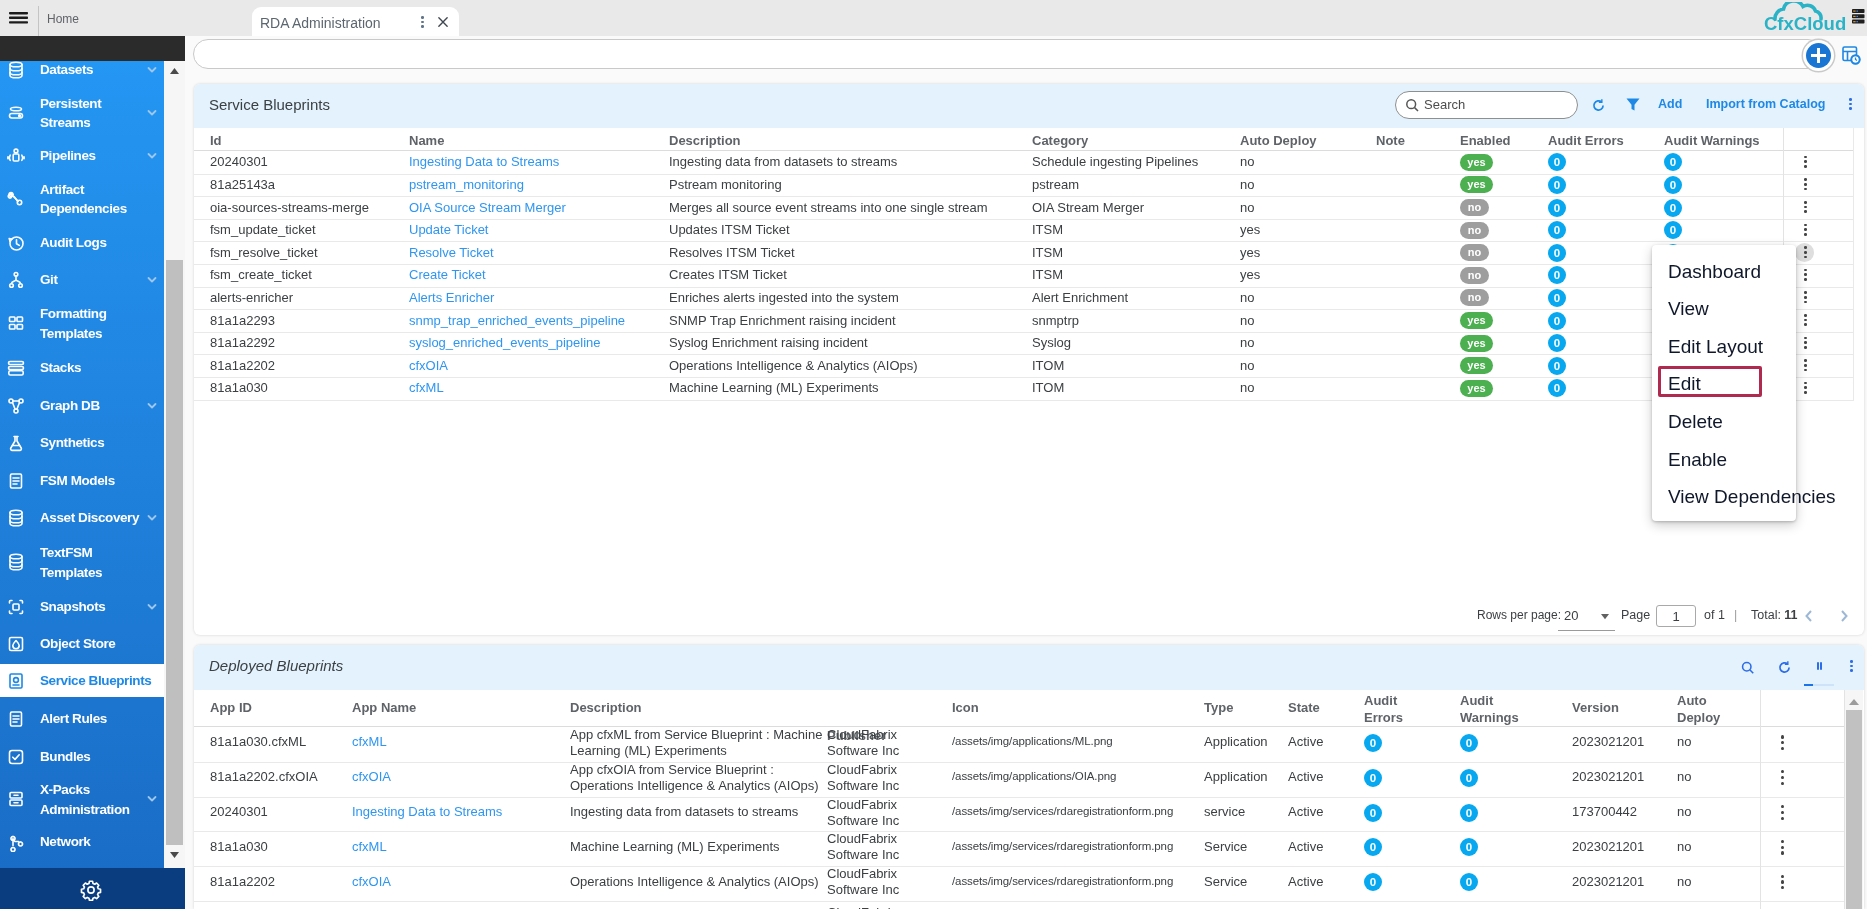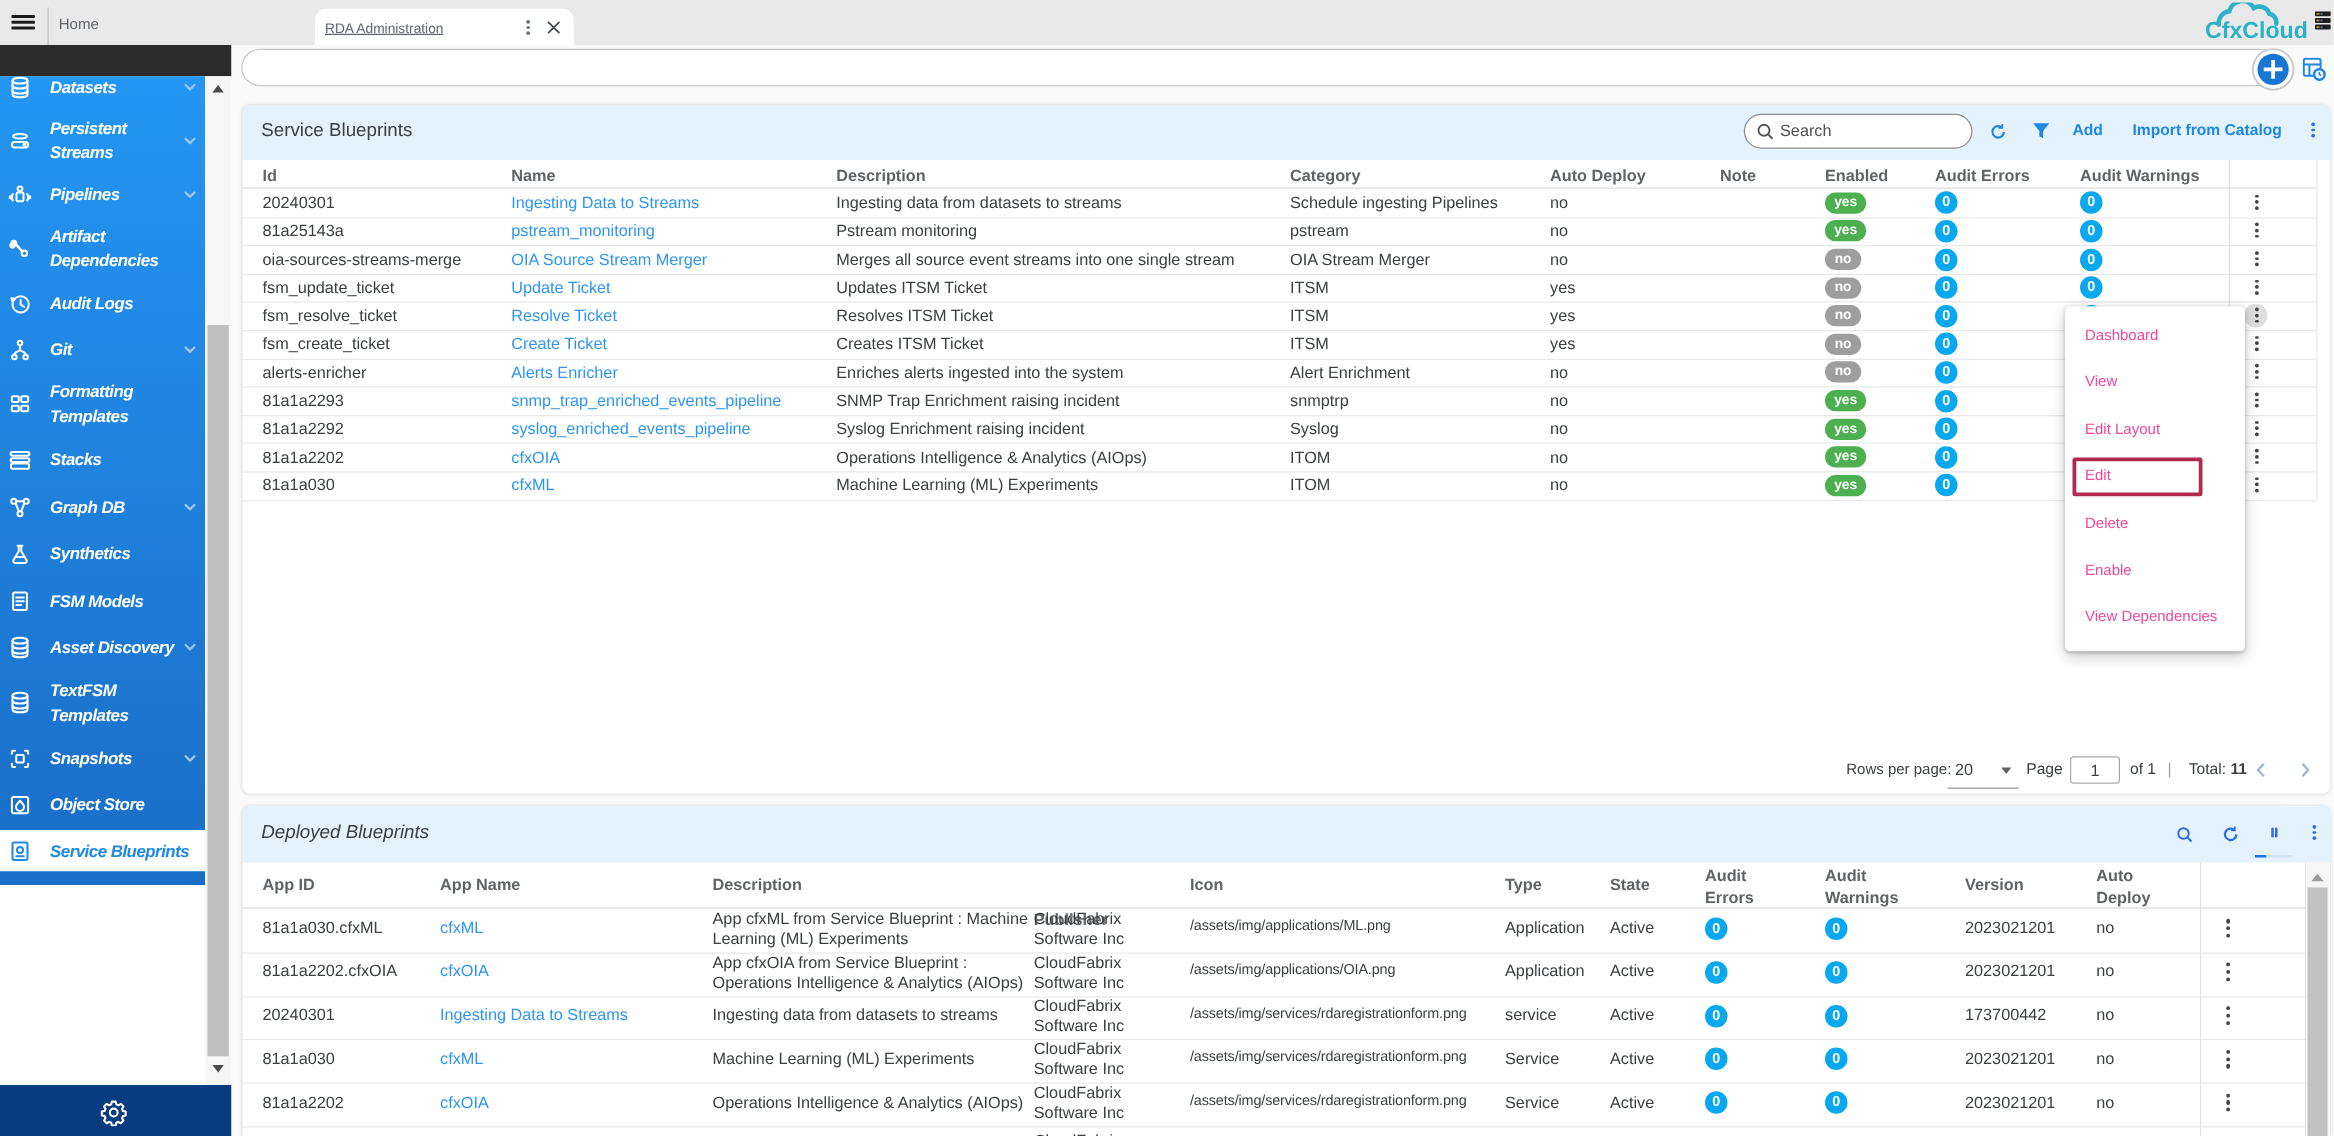--- a/index.html
+++ b/index.html
@@ -3,23 +3,23 @@
 <meta charset="utf-8">
 <style>
 * { margin:0; padding:0; box-sizing:border-box; }
 html,body { width:1867px; height:909px; overflow:hidden; }
 body { font-family:"Liberation Sans", sans-serif; background:#fff; }
 #app { position:absolute; left:0; top:0; width:1867px; height:909px; background:#fff; }
 #topbar { position:absolute; left:0; top:0; width:1867px; height:36px; background:#e9e9e9; }
 #vline1 { position:absolute; left:38px; top:6px; width:1px; height:30px; background:#c4c4c4; }
 #home { position:absolute; left:47px; top:0; height:36px; line-height:39px; font-size:12px; color:#5f6368; }
 #tab { position:absolute; left:252px; top:7px; width:207px; height:29px; background:#fff; border-radius:9px 9px 0 0; }
-#tabtext { position:absolute; left:8px; top:0; height:29px; line-height:32px; font-size:11px; color:#5c6670;text-decoration:underline; }
+#tabtext { position:absolute; left:8px; top:0; height:29px; line-height:32px; font-size:14px; color:#5c6670; }
 #sidedark { position:absolute; left:0; top:36px; width:185px; height:25px; background:#2b2b2b; }
-#sidemenu { position:absolute; left:0; top:61px; width:164px; height:647px; background:linear-gradient(180deg,#2496f3 0%, #1a6dc6 100%); overflow:hidden;font-style:italic; }
+#sidemenu { position:absolute; left:0; top:61px; width:164px; height:807px; background:linear-gradient(180deg,#2496f3 0%, #1a6dc6 100%); overflow:hidden; }
 #sidescroll { position:absolute; left:164px; top:61px; width:21px; height:807px; background:#f6f6f6; }
 #sidethumb { position:absolute; left:2px; top:199px; width:17px; height:585px; background:#bfbfbf; }
 #sidefoot { position:absolute; left:0; top:868px; width:185px; height:41px; background:#0a3c80; }
 .mi { position:absolute; left:0; width:164px; color:#fff; font-size:13.5px; font-weight:bold; letter-spacing:-0.4px; }
 .mi .lbl { position:absolute; left:40px; top:50%; transform:translateY(-50%); line-height:19.5px; }
 .mi svg { position:absolute; left:6px; top:50%; transform:translateY(-50%); }
 .mi svg.chev { position:absolute; left:auto; right:6px; top:50%; transform:translateY(-50%); }
 .mi.sel { background:#fff; color:#1e88e5; }
 #main { position:absolute; left:185px; top:36px; width:1682px; height:873px; background:#fafafa; }
 #searchbar { position:absolute; left:193px; top:39px; width:1630px; height:30px; border:1px solid #c9c9c9; border-radius:15.5px; background:#fff; }
@@ -34,21 +34,21 @@
 .td.link { color:#2e96f0; }
 .rowline { position:absolute; height:1px; background:#e9e9e9; }
 .pill { position:absolute; height:17px; border-radius:9px; color:#fff; font-size:11px; font-weight:bold; text-align:center; line-height:17px; }
 .pill.yes { width:33px; background:#4caf50; }
 .pill.no { width:29px; background:#9e9e9e; }
 .badge { position:absolute; width:18px; height:18px; border-radius:50%; background:#07a8f0; color:#fff; font-size:11.5px; font-weight:bold; text-align:center; line-height:18px; }
 .dots3 { position:absolute; width:3px; }
 .dots3 i, .dots3 b { display:block; width:2.7px; height:2.7px; border-radius:50%; background:#454545; margin-bottom:2px; }
 .dots3 b { background:#2e6de8; }
 #popup { position:absolute; left:1652px; top:245px; width:144px; height:276px; background:#fff; border-radius:4px; box-shadow:0 1px 3px rgba(0,0,0,.22), 0 4px 12px rgba(0,0,0,.2); z-index:40; }
-.pitem { position:absolute; left:16px; font-size:12px; color:#ec4899; white-space:nowrap; }
+.pitem { position:absolute; left:16px; font-size:19px; color:#0f172a; white-space:nowrap; }
 #redrect { position:absolute; left:6px; top:121px; width:104px; height:31px; border:3px solid #b02a50; border-radius:2px; }
 </style>
 </head>
 <body>
 <div id="app">
   <div id="topbar"></div>
 
 <svg style="position:absolute;left:9px;top:12px;" width="19" height="12" viewBox="0 0 19 12">
 <rect x="0" y="0" width="19" height="2.4" rx="0.8" fill="#1c1c1c"></rect>
 <rect x="0" y="4.6" width="19" height="2.4" rx="0.8" fill="#1c1c1c"></rect>

